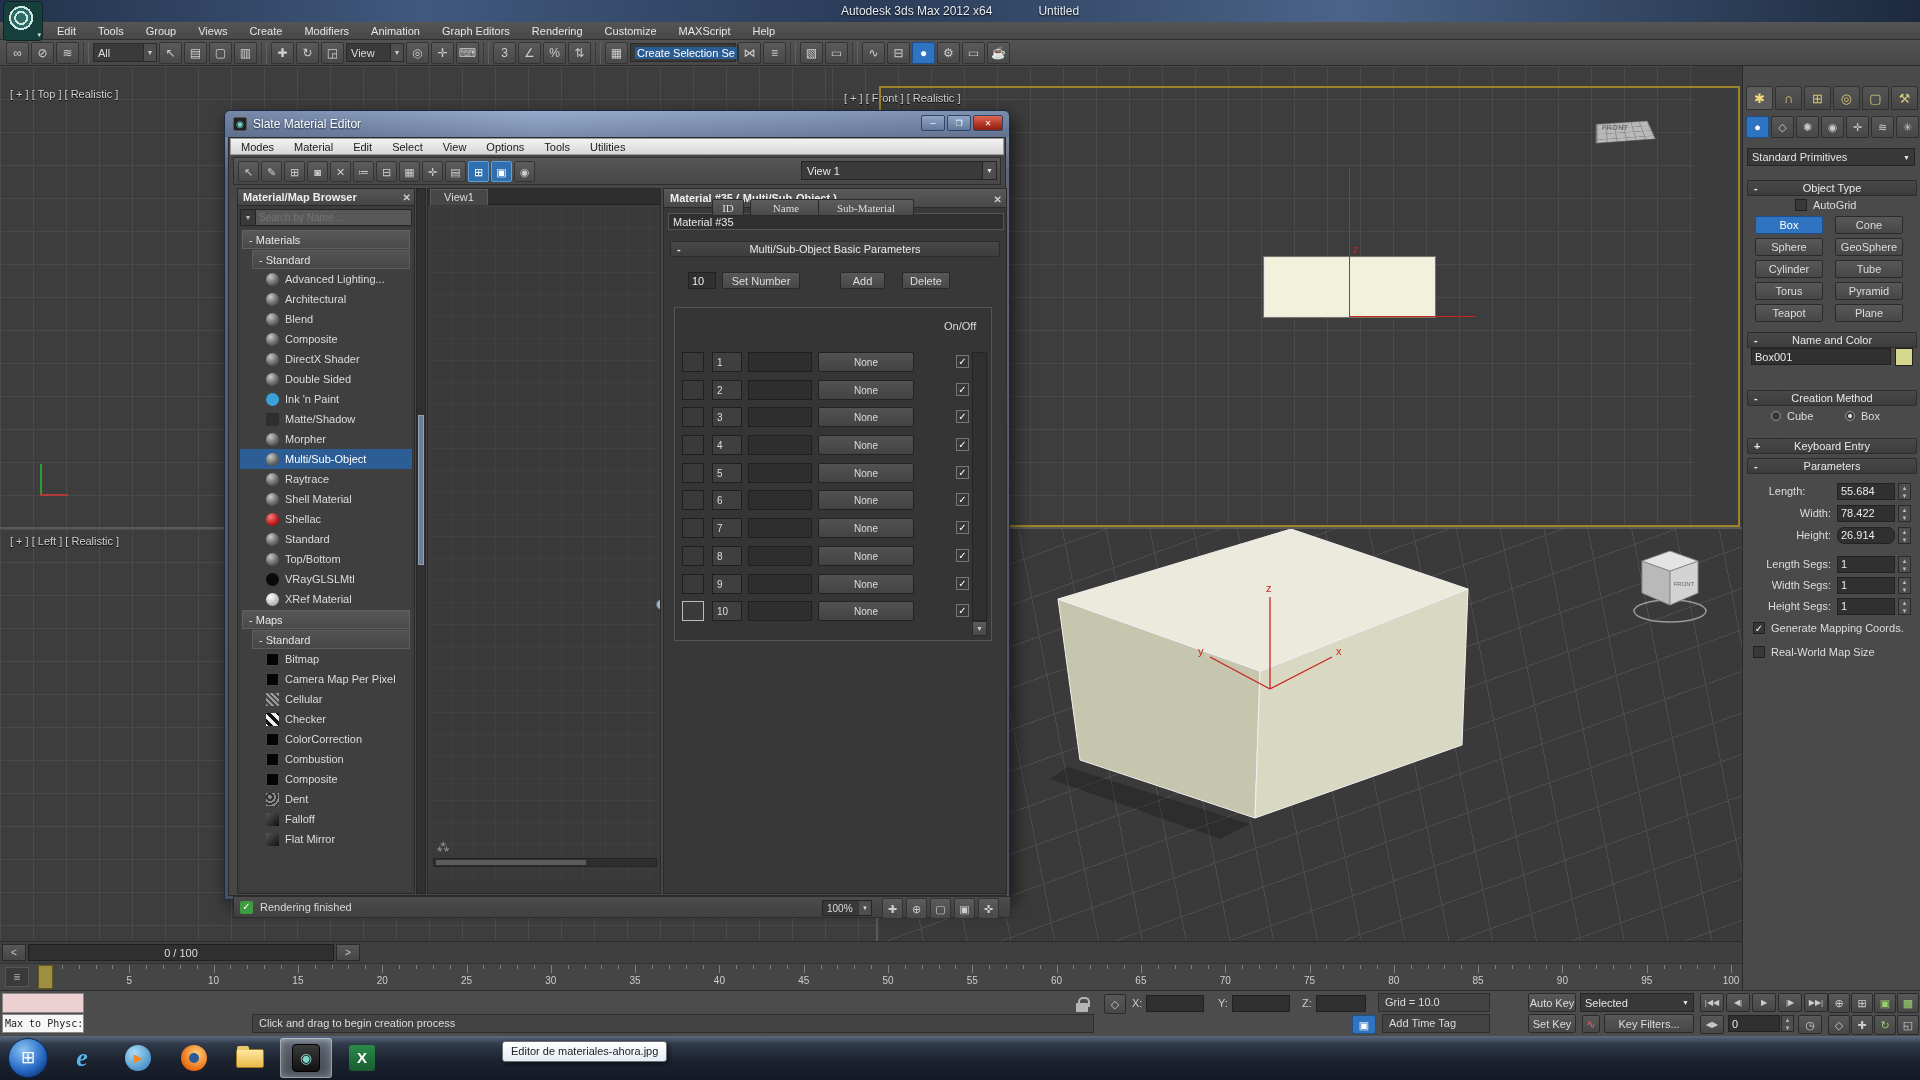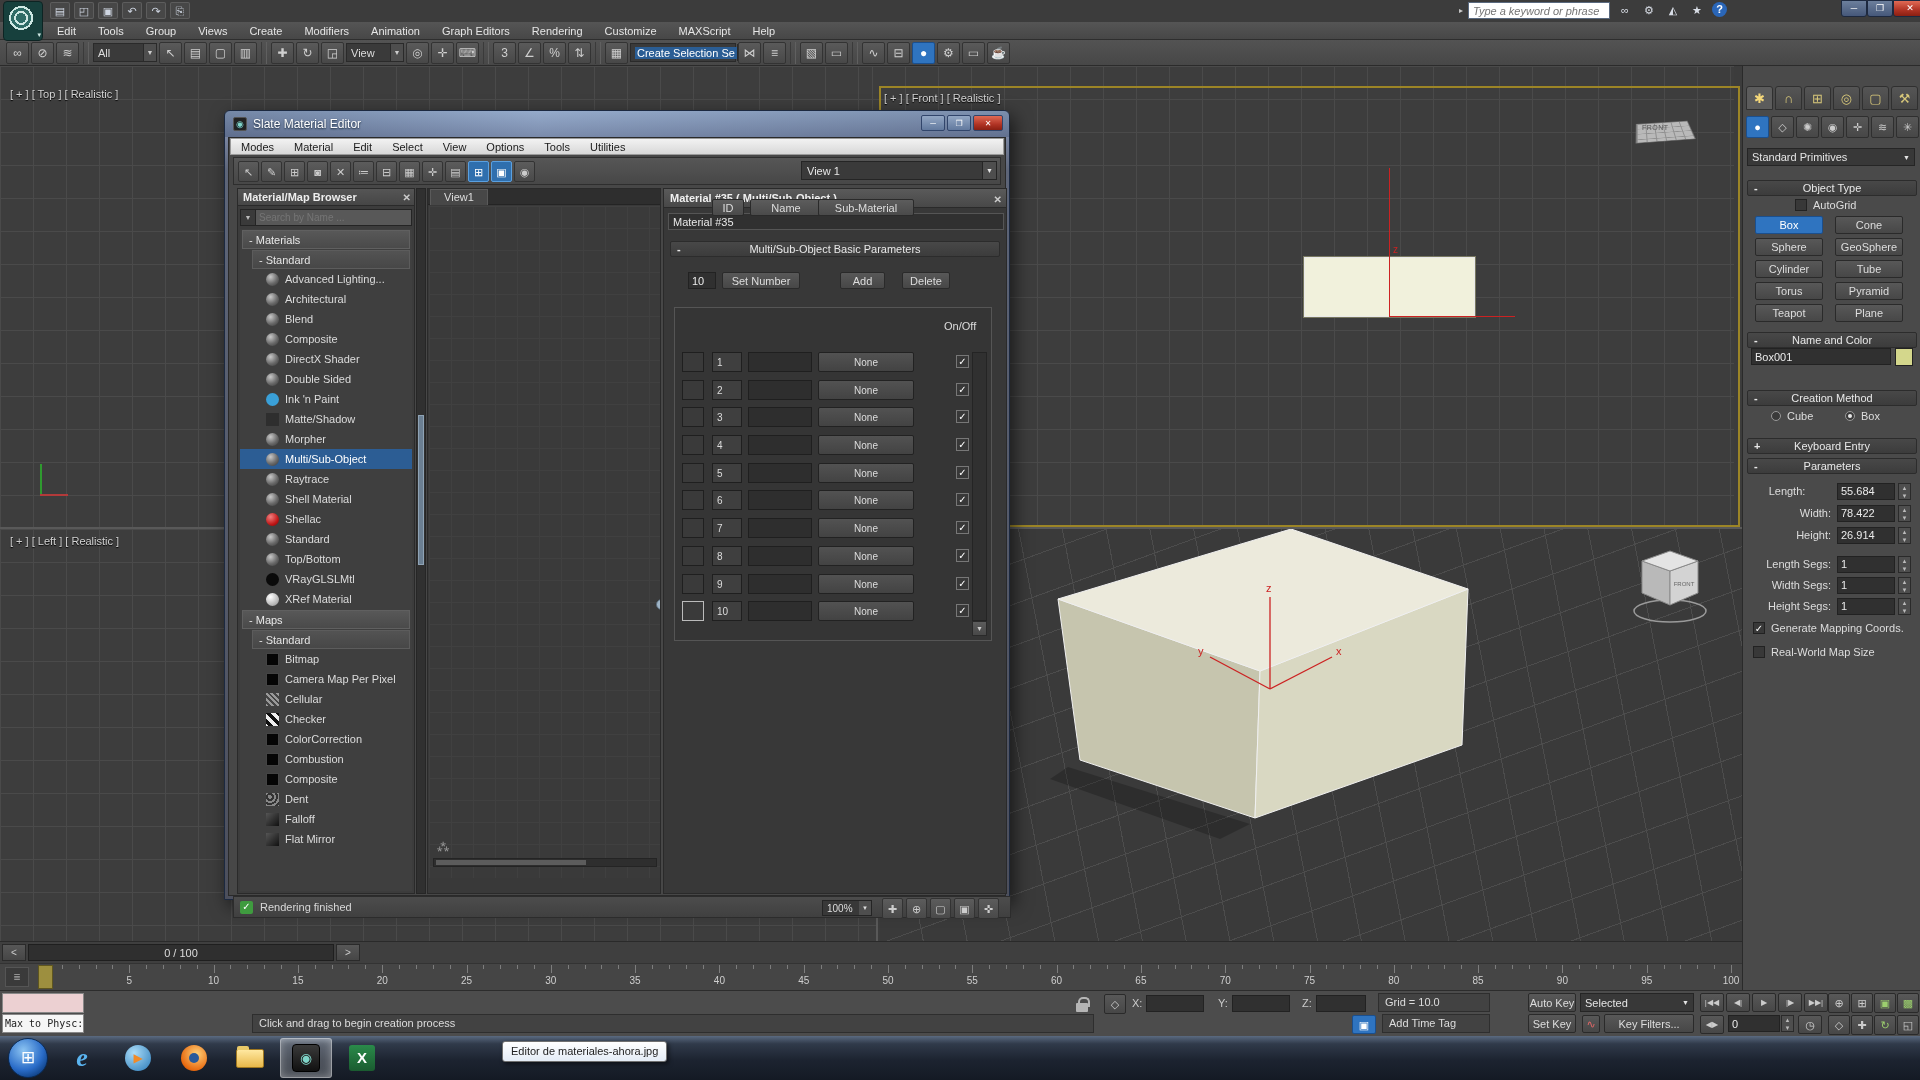--- a/index.html
+++ b/index.html
@@ -47,21 +47,21 @@
     align-items:center; font-size:11px; padding-left:4px; }
   .tdrop .arr { margin-left:auto; width:13px; height:100%; background:#4e4e4e; border-left:1px solid #2a2a2a;
     font-size:7px; line-height:17px; text-align:center; color:#ccc; }
   .tdrop.hl span.v { background:#2a5d94; color:#fff; padding:0 2px; }
 
   
   .vpgrid { background-color:#3d3d3d;
     background-image:linear-gradient(#4a4a4a 1px, transparent 1px), linear-gradient(90deg,#4a4a4a 1px, transparent 1px);
     background-size:33px 33px; }
   #vp-top    { left:0;   top:66px;  width:878px; height:461px; border-right:2px solid #595959; }
-  #vp-front  { left:872px; top:66px; width:862px; height:461px; }
+  #vp-front  { left:832px; top:66px; width:862px; height:461px; }
   #vp-left   { left:0;   top:527px; width:878px; height:414px; border-top:2px solid #595959; border-right:2px solid #595959; }
   #vp-persp  { left:880px; top:527px; width:862px; height:414px; border-top:2px solid #595959; overflow:hidden;
     background-color:#3a3a3a;
     background-image:repeating-linear-gradient(79deg, transparent 0 42px, #4c4c4c 42px 43px),
                      repeating-linear-gradient(160deg, transparent 0 38px, #4c4c4c 38px 39px); }
   .vplabel { position:absolute; color:#d2d2d2; font-size:11px; text-shadow:0 1px 1px #000; z-index:2; }
   #front-border { left:879px; top:86px; width:861px; height:441px; border:2px solid #9c8526; z-index:3; pointer-events:none; }
   #front-rect { left:432px; top:191px; width:171px; height:60px; background:#f1f1dc; border:1px solid #e9e9e9;
     box-shadow:0 0 0 1px #77775f; }
   .redline { position:absolute; background:#c22; }
@@ -233,21 +233,21 @@
   #params-header { position:absolute; left:0; top:0; width:100%; height:19px; background:linear-gradient(#5a5a5a,#484848);
     border-bottom:1px solid #2a2a2a; color:#f0f0f0; font-weight:bold; font-size:11px; line-height:18px; padding-left:6px; }
   #params-close { position:absolute; right:4px; top:2px; color:#ccc; font-size:10px; }
   #mat-name { position:absolute; left:4px; top:24px; width:336px; height:17px; background:#303030; border:1px solid #555;
     color:#e8e8e8; font-size:11px; padding:0 4px; font-family:"Liberation Sans",sans-serif; }
   #params .rollout { left:6px; top:52px; width:330px; }
   .pbtn { position:absolute; height:17px; background:linear-gradient(#585858,#474747); border:1px solid #2a2a2a;
     border-radius:2px; color:#ddd; text-align:center; line-height:16px; font-size:11px; }
   #tframe { position:absolute; left:10px; top:118px; width:318px; height:334px; border:1px solid #555; background:#353535; }
   .thead { position:absolute; top:10px; height:17px; background:linear-gradient(#5c5c5c,#4a4a4a); border:1px solid #2a2a2a;
-    border-radius:2px; color:#ddd; text-align:center; line-height:16px; }
+    border-radius:2px; color:#ddd; text-align:center; line-height:16px;font-family:Liberation Serif, serif; }
   .selbox { position:absolute; width:22px; height:20px; background:#3a3a3a; border:1px solid #1f1f1f; }
   .selbox.hl { border-color:#bbb; }
   .idf { position:absolute; width:30px; height:20px; background:#3f3f3f; border:1px solid #1f1f1f; color:#ddd;
     font-size:10px; line-height:19px; padding-left:4px; }
   .namef { position:absolute; width:64px; height:20px; background:#2e2e2e; border:1px solid #1f1f1f; }
   .noneb { position:absolute; width:96px; height:20px; background:linear-gradient(#525252,#434343); border:1px solid #222;
     border-radius:2px; color:#ddd; text-align:center; line-height:19px; font-size:10px; }
   .onck { position:absolute; width:13px; height:13px; background:#383838; border:1px solid #777; color:#fff;
     font-size:10px; line-height:12px; text-align:center; }
   #tscroll { position:absolute; left:308px; top:163px; width:15px; height:269px; background:#303030; border:1px solid #242424; }
@@ -265,20 +265,26 @@
   #zoomdd .arr { margin-left:auto; width:12px; height:100%; background:#4e4e4e; font-size:6px; text-align:center; line-height:14px; }
 
   
   text { font-family:"Liberation Sans",sans-serif; }
 </style>
 </head>
 <body>
 
 <div id="root">
 
+  <div id="titlebar" class="abs">
+    <div id="title-center">
+      <span class="nw">Autodesk 3ds Max 2012 x64</span>
+      <span class="nw">Untitled</span>
+    </div>
+  </div>
   <div id="applogo" class="abs">
     <span class="dd">▾</span>
   </div>
   <div id="qat">
       <div class="qicon">▤</div>
       <div class="qicon">◰</div>
       <div class="qicon">▣</div>
       <div class="qicon">↶</div>
       <div class="qicon">↷</div>
       <div class="qicon">⎘</div>
@@ -474,21 +480,21 @@
           <i>▲</i>
           <i>▼</i>
         </div>
         <div class="flabel nw" style="left: 0px; top: 441px;">Width:</div>
         <div class="cfield nw" style="left: 94px; top: 439px; width: 58px;">78.422</div>
         <div class="spin" style="left: 155px; top: 439px;">
           <i>▲</i>
           <i>▼</i>
         </div>
         <div class="flabel nw" style="left: 0px; top: 463px;">Height:</div>
-        <div class="cfield nw" style="left: 94px; top: 461px; width: 58px;">26.914</div>
+        <div class="cfield nw" style="left: 94px; top: 461px; width: 58px; border-radius: 7px;">26.914</div>
         <div class="spin" style="left: 155px; top: 461px;">
           <i>▲</i>
           <i>▼</i>
         </div>
         <div class="flabel nw" style="left: 0px; top: 492px;">Length Segs:</div>
         <div class="cfield nw" style="left: 94px; top: 490px; width: 58px;">1</div>
         <div class="spin" style="left: 155px; top: 490px;">
           <i>▲</i>
           <i>▼</i>
         </div>

